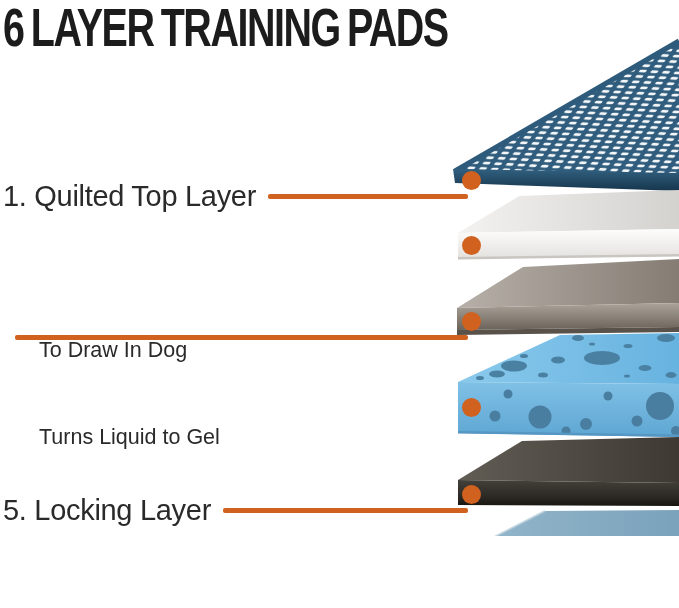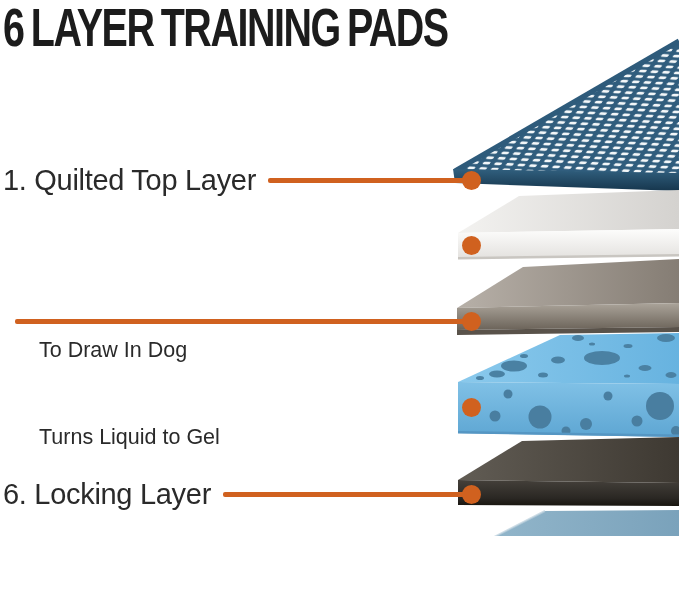--- a/index.html
+++ b/index.html
@@ -10,21 +10,21 @@
   .title{
     position:absolute;left:3px;top:0;margin:0;
     font-family:"Liberation Sans",sans-serif;
     font-weight:bold;font-size:54px;line-height:54px;
     letter-spacing:-2px;word-spacing:-3px;color:#1c1c1c;
     transform:scaleX(0.73);transform-origin:left top;white-space:nowrap;
   }
   .art{position:absolute;left:0;top:0;}
   .label-row{
     position:absolute;left:3px;width:465px;height:36px;
-    display:flex;align-items:center;
+    display:flex;align-items:center;margin-top:16px;
   }
   .lbl{
     flex:none;font-size:29px;line-height:36px;color:#2a2a2a;
     letter-spacing:-0.3px;white-space:nowrap;
   }
   .connector{
     flex:1;height:5px;background:#d0611f;margin-left:12px;border-radius:2px;
   }
   .sub{
     position:absolute;font-size:21.5px;line-height:26px;color:#2a2a2a;
@@ -168,21 +168,21 @@
   </svg>
 
   <div class="label-row" style="top:162px">
     <span class="lbl">1. Quilted Top Layer</span>
     <div class="connector"></div>
   </div>
   <div class="label-row" style="top:303px">
     <div class="connector"></div>
   </div>
   <div class="label-row" style="top:476px">
-    <span class="lbl">6. Locking Layer</span>
+    <span class="lbl">5. Locking Layer</span>
     <div class="connector"></div>
   </div>
   <div class="label-row" style="top:561px">
     <div class="connector"></div>
   </div>
 
   <div class="sub" style="left:39px;top:424px">Turns Liquid to Gel</div>
   <div class="sub" style="left:39px;top:337px">To Draw In Dog</div>
 
   <div class="dot" style="left:462px;top:170.5px"></div>

